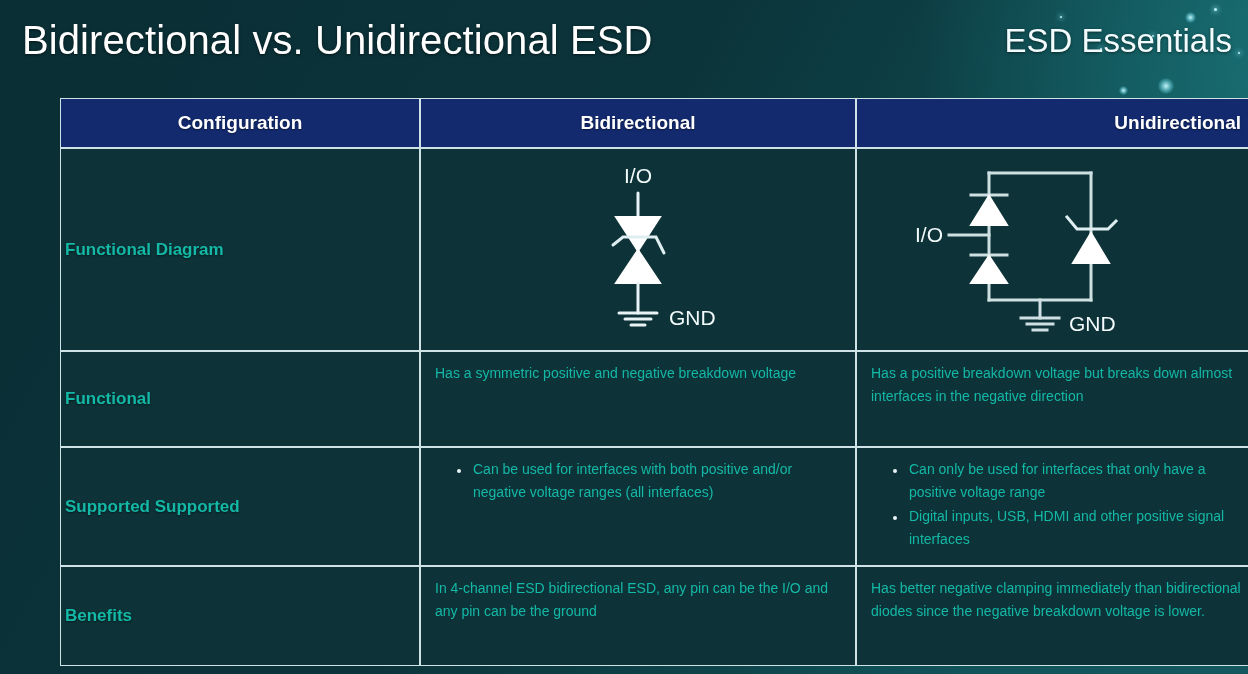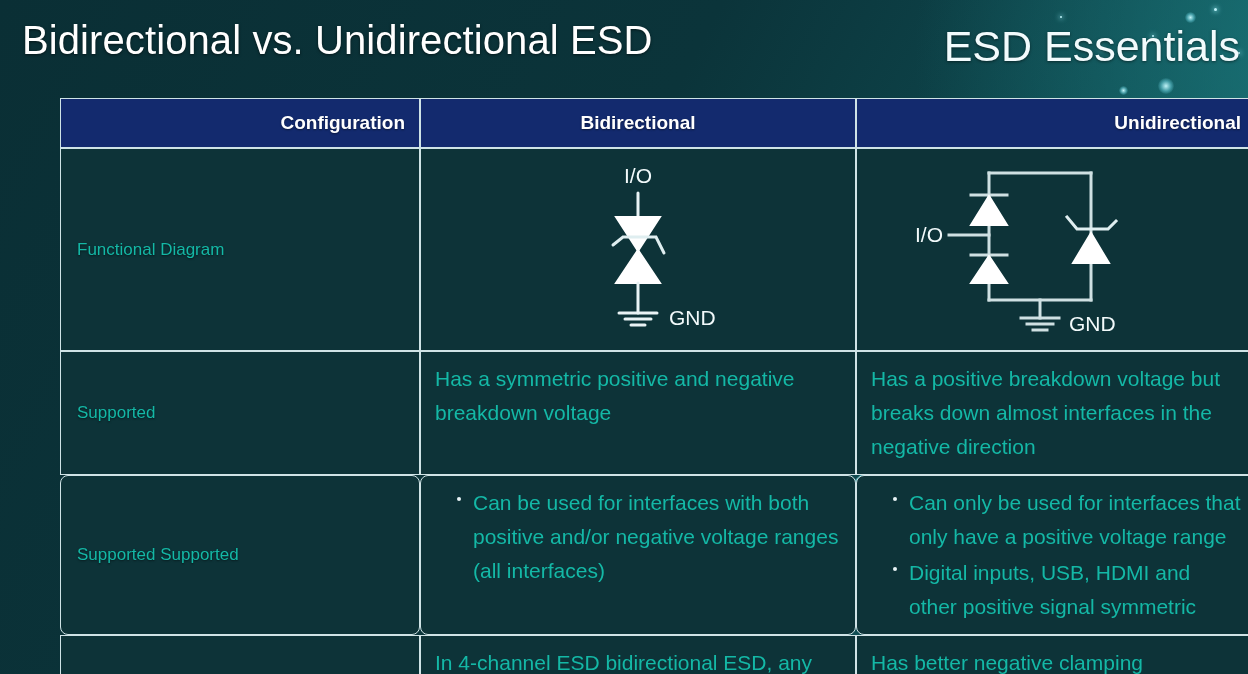--- a/index.html
+++ b/index.html
@@ -55,22 +55,22 @@
     left: 22px; top: 0;
     font-size: 40px;
     font-weight: 400;
     color: #ffffff;
     letter-spacing: .1px;
     text-shadow: 0 1px 3px rgba(0,0,0,.55);
     white-space: nowrap;
   }
   .series-label {
     position: absolute;
-    right: 8px; top: 4px;
-    font-size: 43px;
+    right: 16px; top: 4px;
+    font-size: 33px;
     font-weight: 400;
     color: #f2fbfd;
     text-shadow: 0 1px 3px rgba(0,0,0,.5);
     white-space: nowrap;
   }
 
   
   .cmp-table {
     position: absolute;
     left: 60px; top: 98px;
@@ -86,49 +86,49 @@
   }
   .cmp-table th {
     background: #132a6e;
     color: #ffffff;
     font-size: 19px;
     font-weight: bold;
     height: 50px;
     padding: 0 14px;
     text-shadow: 0 1px 2px rgba(0,0,0,.45);
   }
-  th.col-config { text-align: right; width: 360px; }
+  th.col-config { text-align: center; width: 360px; }
   th.col-bi     { text-align: center; width: 436px; }
   th.col-uni    { text-align: right; width: 400px; }
 
   .cmp-table td {
     background: #0d3338;
     color: #14b8a6;
   }
   td.rowlabel {
     font-size: 17px;
-    font-weight: normal;
-    padding: 0 0 0 16px;
+    font-weight: bold;
+    padding: 0 0 0 4px;
     text-shadow: 0 1px 2px rgba(0,0,0,.5);
   }
   td.content {
-    font-size: 21px;
+    font-size: 14px;
     line-height: 1.62;
     padding: 10px 14px 10px 14px;
     vertical-align: top;
   }
   td.diagcell {
     padding: 0;
     text-align: center;
     vertical-align: middle;
     background: #0d3338;
   }
   tr.r-diagram td  { height: 203px; }
   tr.r-def td      { height: 96px; }
-  tr.r-iface td    { height: 119px; border-radius: 8px; }
+  tr.r-iface td    { height: 119px; }
   tr.r-benefit td  { height: 100px; }
 
   .para { margin: 0; }
   ul.bullets {
     margin: 0;
     padding: 0 0 0 22px;
     list-style: none;
   }
   ul.bullets li {
     position: relative;
@@ -249,40 +249,40 @@
               <line x1="116" y1="169" x2="142" y2="169"></line>
               <line x1="122" y1="175" x2="136" y2="175"></line>
             </g>
             <text x="32" y="87" text-anchor="end" fill="#f2fafb" font-family="Liberation Sans, sans-serif" font-size="21">I/O</text>
             <text x="158" y="176" fill="#f2fafb" font-family="Liberation Sans, sans-serif" font-size="21">GND</text>
           </svg>
         </td>
       </tr>
 
       <tr class="r-def">
-        <td class="rowlabel">Supported</td>
+        <td class="rowlabel">Functional</td>
         <td class="content">
           <p class="para">Has a symmetric positive and negative breakdown voltage</p>
         </td>
         <td class="content">
           <p class="para">Has a positive breakdown voltage but breaks down almost interfaces in the negative direction</p>
         </td>
       </tr>
 
       <tr class="r-iface">
         <td class="rowlabel">Supported Supported</td>
         <td class="content">
           <ul class="bullets">
             <li>Can be used for interfaces with both positive and/or negative voltage ranges (all interfaces)</li>
           </ul>
         </td>
         <td class="content">
           <ul class="bullets">
             <li>Can only be used for interfaces that only have a positive voltage range</li>
-            <li>Digital inputs, USB, HDMI and other positive signal symmetric</li>
+            <li>Digital inputs, USB, HDMI and other positive signal interfaces</li>
           </ul>
         </td>
       </tr>
 
       <tr class="r-benefit">
         <td class="rowlabel">Benefits</td>
         <td class="content">
           <p class="para">In 4-channel ESD bidirectional ESD, any pin can be the I/O and any pin can be the ground</p>
         </td>
         <td class="content">

